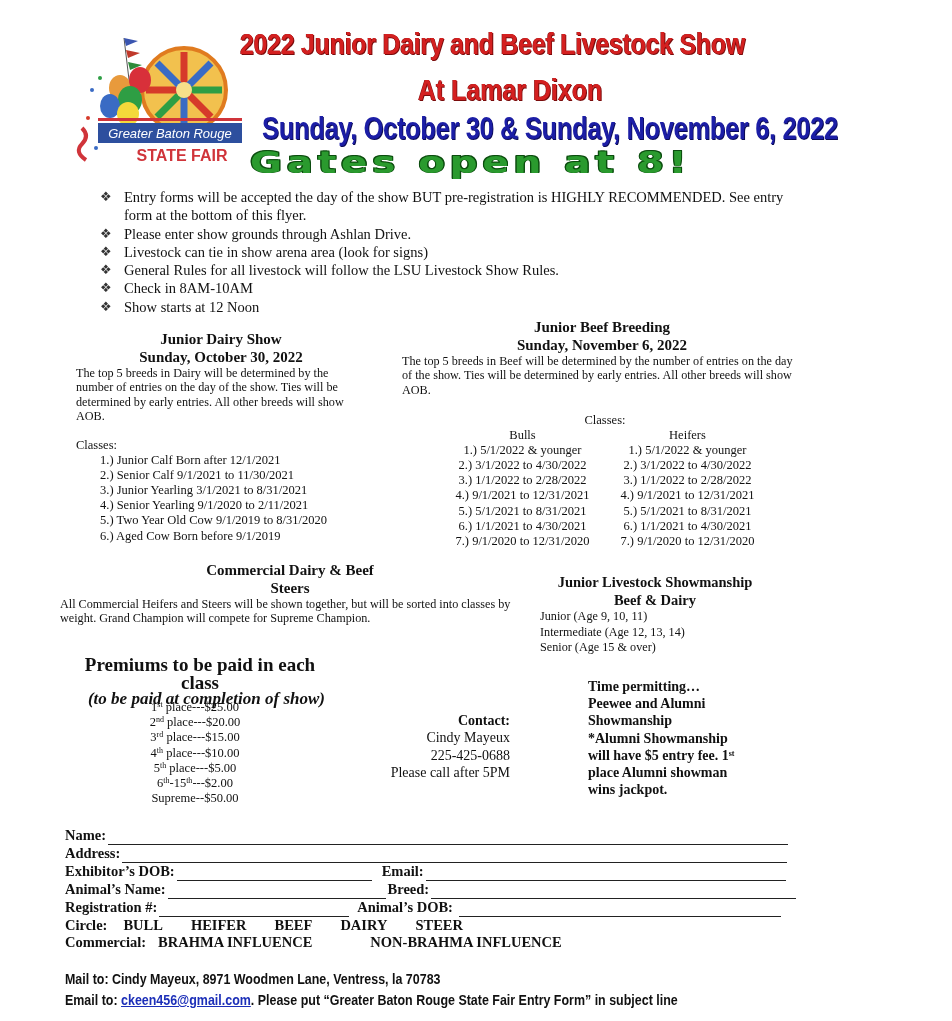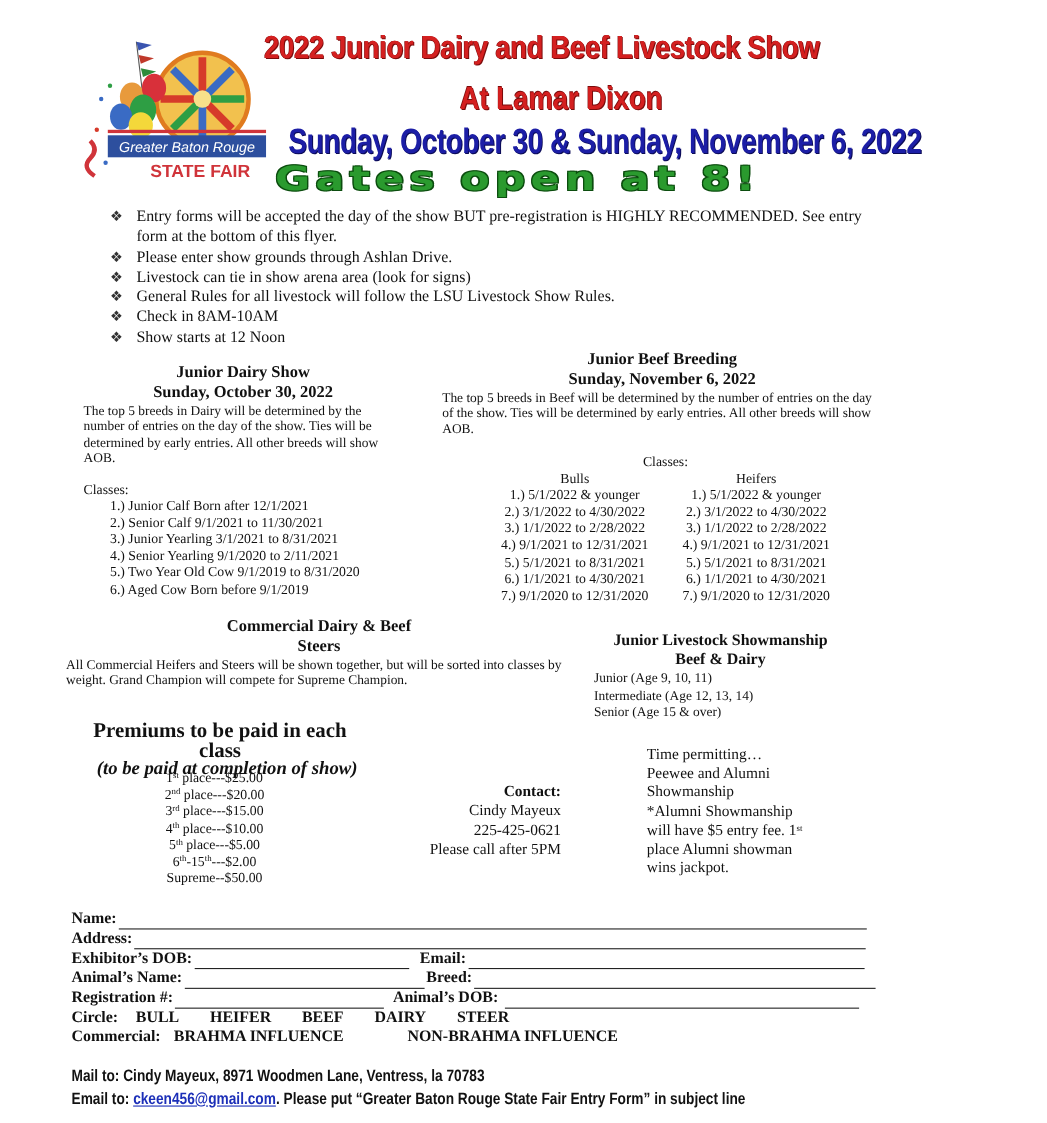--- a/index.html
+++ b/index.html
@@ -57,21 +57,21 @@
   .col { width: 50%; text-align: center; }
 
   #commercial { left: 60px; top: 561px; width: 460px; }
   #showmanship { left: 540px; top: 573px; width: 230px; }
 
   #premiums { left: 75px; top: 656px; width: 250px; }
   #premium-list { left: 130px; top: 700px; width: 130px; text-align: center; font-size: 12.5px; line-height: 15.2px; }
   sup { font-size: 8px; vertical-align: 4px; line-height: 0; }
 
   #contact { left: 355px; top: 712px; width: 155px; text-align: right; font-size: 14px; line-height: 17.3px; }
-  #timeperm { left: 588px; top: 678px; width: 200px; font-weight: normal; font-size: 14px; line-height: 17.2px; }
+  #timeperm { left: 588px; top: 678px; width: 200px; font-weight: bold; font-size: 14px; line-height: 17.2px; }
 
   
   #form { left: 65px; top: 827px; width: 780px; font-weight: bold; font-size: 14.5px; line-height: 17.9px; }
   .frow { display: flex; align-items: flex-end; white-space: nowrap; }
   .line { display: inline-block; border-bottom: 1px solid #222; height: 13px; margin: 0 2px; }
   .choice { margin-right: 28px; }
 
   #mail { left: 65px; top: 968px; width: 760px; font-family: "Liberation Sans", sans-serif; font-weight: bold; font-size: 15px; line-height: 21px; transform: scaleX(0.83); transform-origin: left top; white-space: nowrap; }
   #mail a { color: #1c2fb8; text-decoration: underline; }
 </style>
@@ -206,21 +206,21 @@
   <div><span>3</span><sup>rd</sup><span> place---$15.00</span></div>
   <div><span>4</span><sup>th</sup><span> place---$10.00</span></div>
   <div><span>5</span><sup>th</sup><span> place---$5.00</span></div>
   <div><span>6</span><sup>th</sup><span>-15</span><sup>th</sup><span>---$2.00</span></div>
   <div><span>Supreme--$50.00</span></div>
 </div>
 
 <div id="contact" class="abs">
   <div style="font-weight:bold">Contact:</div>
   <div>Cindy Mayeux</div>
-  <div>225-425-0621</div>
+  <div>225-425-0688</div>
   <div>Please call after 5PM</div>
 </div>
 
 <div id="timeperm" class="abs">
   <div>Time permitting…</div>
   <div>Peewee and Alumni</div>
   <div>Showmanship</div>
   <div>*Alumni Showmanship</div>
   <div><span>will have $5 entry fee.  1</span><sup>st</sup></div>
   <div>place Alumni showman</div>

